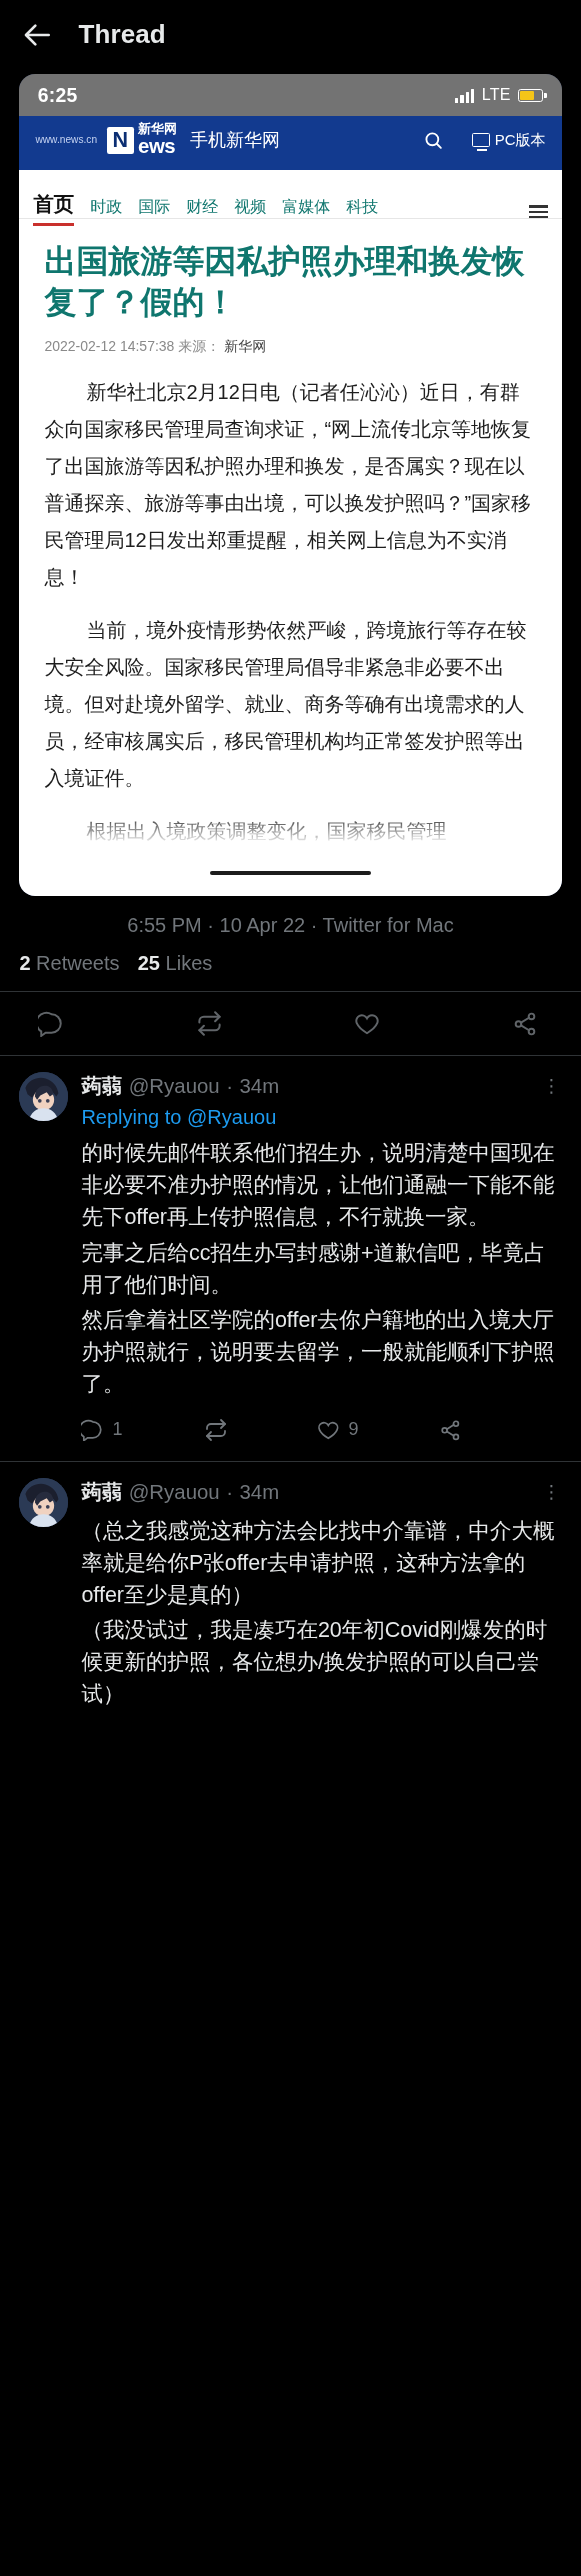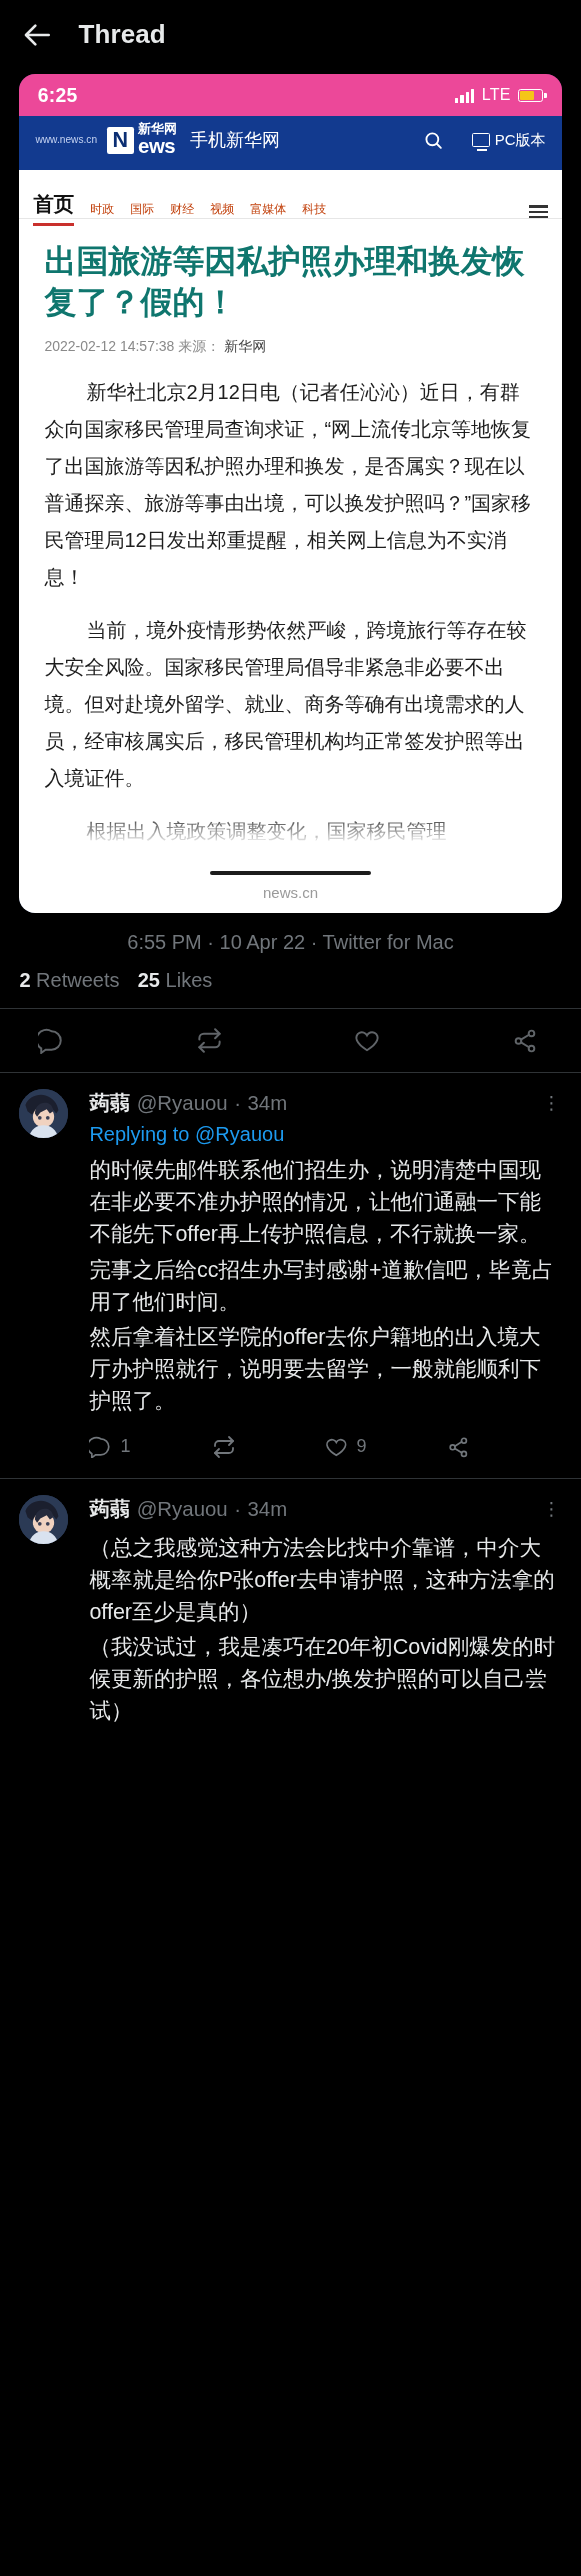--- a/index.html
+++ b/index.html
@@ -62,21 +62,21 @@
   
   .media-card {
     margin: 5.4px 19.4px 0 19.4px;
     border-radius: 16px;
     overflow: hidden;
     background: #0d1f4c;
   }
 
   
   .phone-status {
-    background: #ec4899;
+    background: #737373;
     height: 42px;
     display: flex;
     align-items: center;
     padding: 0 18.3px;
     color: #ffffff;
     font-size: 18px;
     position: relative;
   }
   .phone-time { font-weight: bold; font-size: 19.4px; letter-spacing: 0.3px; }
   .phone-right {
@@ -142,22 +142,22 @@
   .site-nav {
     background: #ffffff;
     display: flex;
     align-items: flex-end;
     padding: 0 14px;
     height: 49px;
     gap: 16px;
     border-bottom: 1.1px solid #e6e6e6;
   }
   .site-nav .nav-item {
-    font-size: 12px;
-    color: #c2410c;
+    font-size: 16px;
+    color: #0f766e;
     white-space: nowrap;
   }
   .site-nav .nav-item.active {
     font-size: 20.4px;
     font-weight: bold;
     color: #111;
     position: relative;
   }
   .site-nav .nav-item.active::after{
     content:""; position:absolute; left:0; right:0; bottom:-7.5px; height:2.7px; background:#c9302c;
@@ -239,21 +239,21 @@
     justify-content: space-between;
     padding: 18.3px 43px 18.3px 38px;
     border-bottom: 1.1px solid #2f3336;
   }
   .action-row .act { opacity: .85; }
 
   
   .reply {
     display: flex;
     padding: 16px 19.4px 5.4px 19.4px;
-    gap: 21px;
+    gap: 13px;
     border-bottom: 1.1px solid #2f3336;
     position: relative;
   }
   .reply.no-border { border-bottom: 0; }
   .avatar {
     width: 49px; height: 49px; border-radius: 50%;
     flex: 0 0 auto;
     overflow: hidden;
     background: #2a3b57;
     position: relative;
@@ -377,21 +377,20 @@
       </div>
       <div class="article-p">新华社北京2月12日电（记者任沁沁）近日，有群众向国家移民管理局查询求证，“网上流传北京等地恢复了出国旅游等因私护照办理和换发，是否属实？现在以普通探亲、旅游等事由出境，可以换发护照吗？”国家移民管理局12日发出郑重提醒，相关网上信息为不实消息！</div>
       <div class="article-p">当前，境外疫情形势依然严峻，跨境旅行等存在较大安全风险。国家移民管理局倡导非紧急非必要不出境。但对赴境外留学、就业、商务等确有出境需求的人员，经审核属实后，移民管理机构均正常签发护照等出入境证件。</div>
       <div class="article-fade">
         <div class="article-p">根据出入境政策调整变化，国家移民管理</div>
       </div>
     </div>
 
     <div class="article-bottombar">
       <div class="home-indicator"></div>
-      <div class="dom">news.cn</div>
     </div>
   </div>
 
   <div class="tweet-meta">
     <span>6:55 PM · 10 Apr 22</span>
     <span>·</span>
     <span class="src-link">Twitter for Mac</span>
   </div>
 
   <div class="stats-row">

